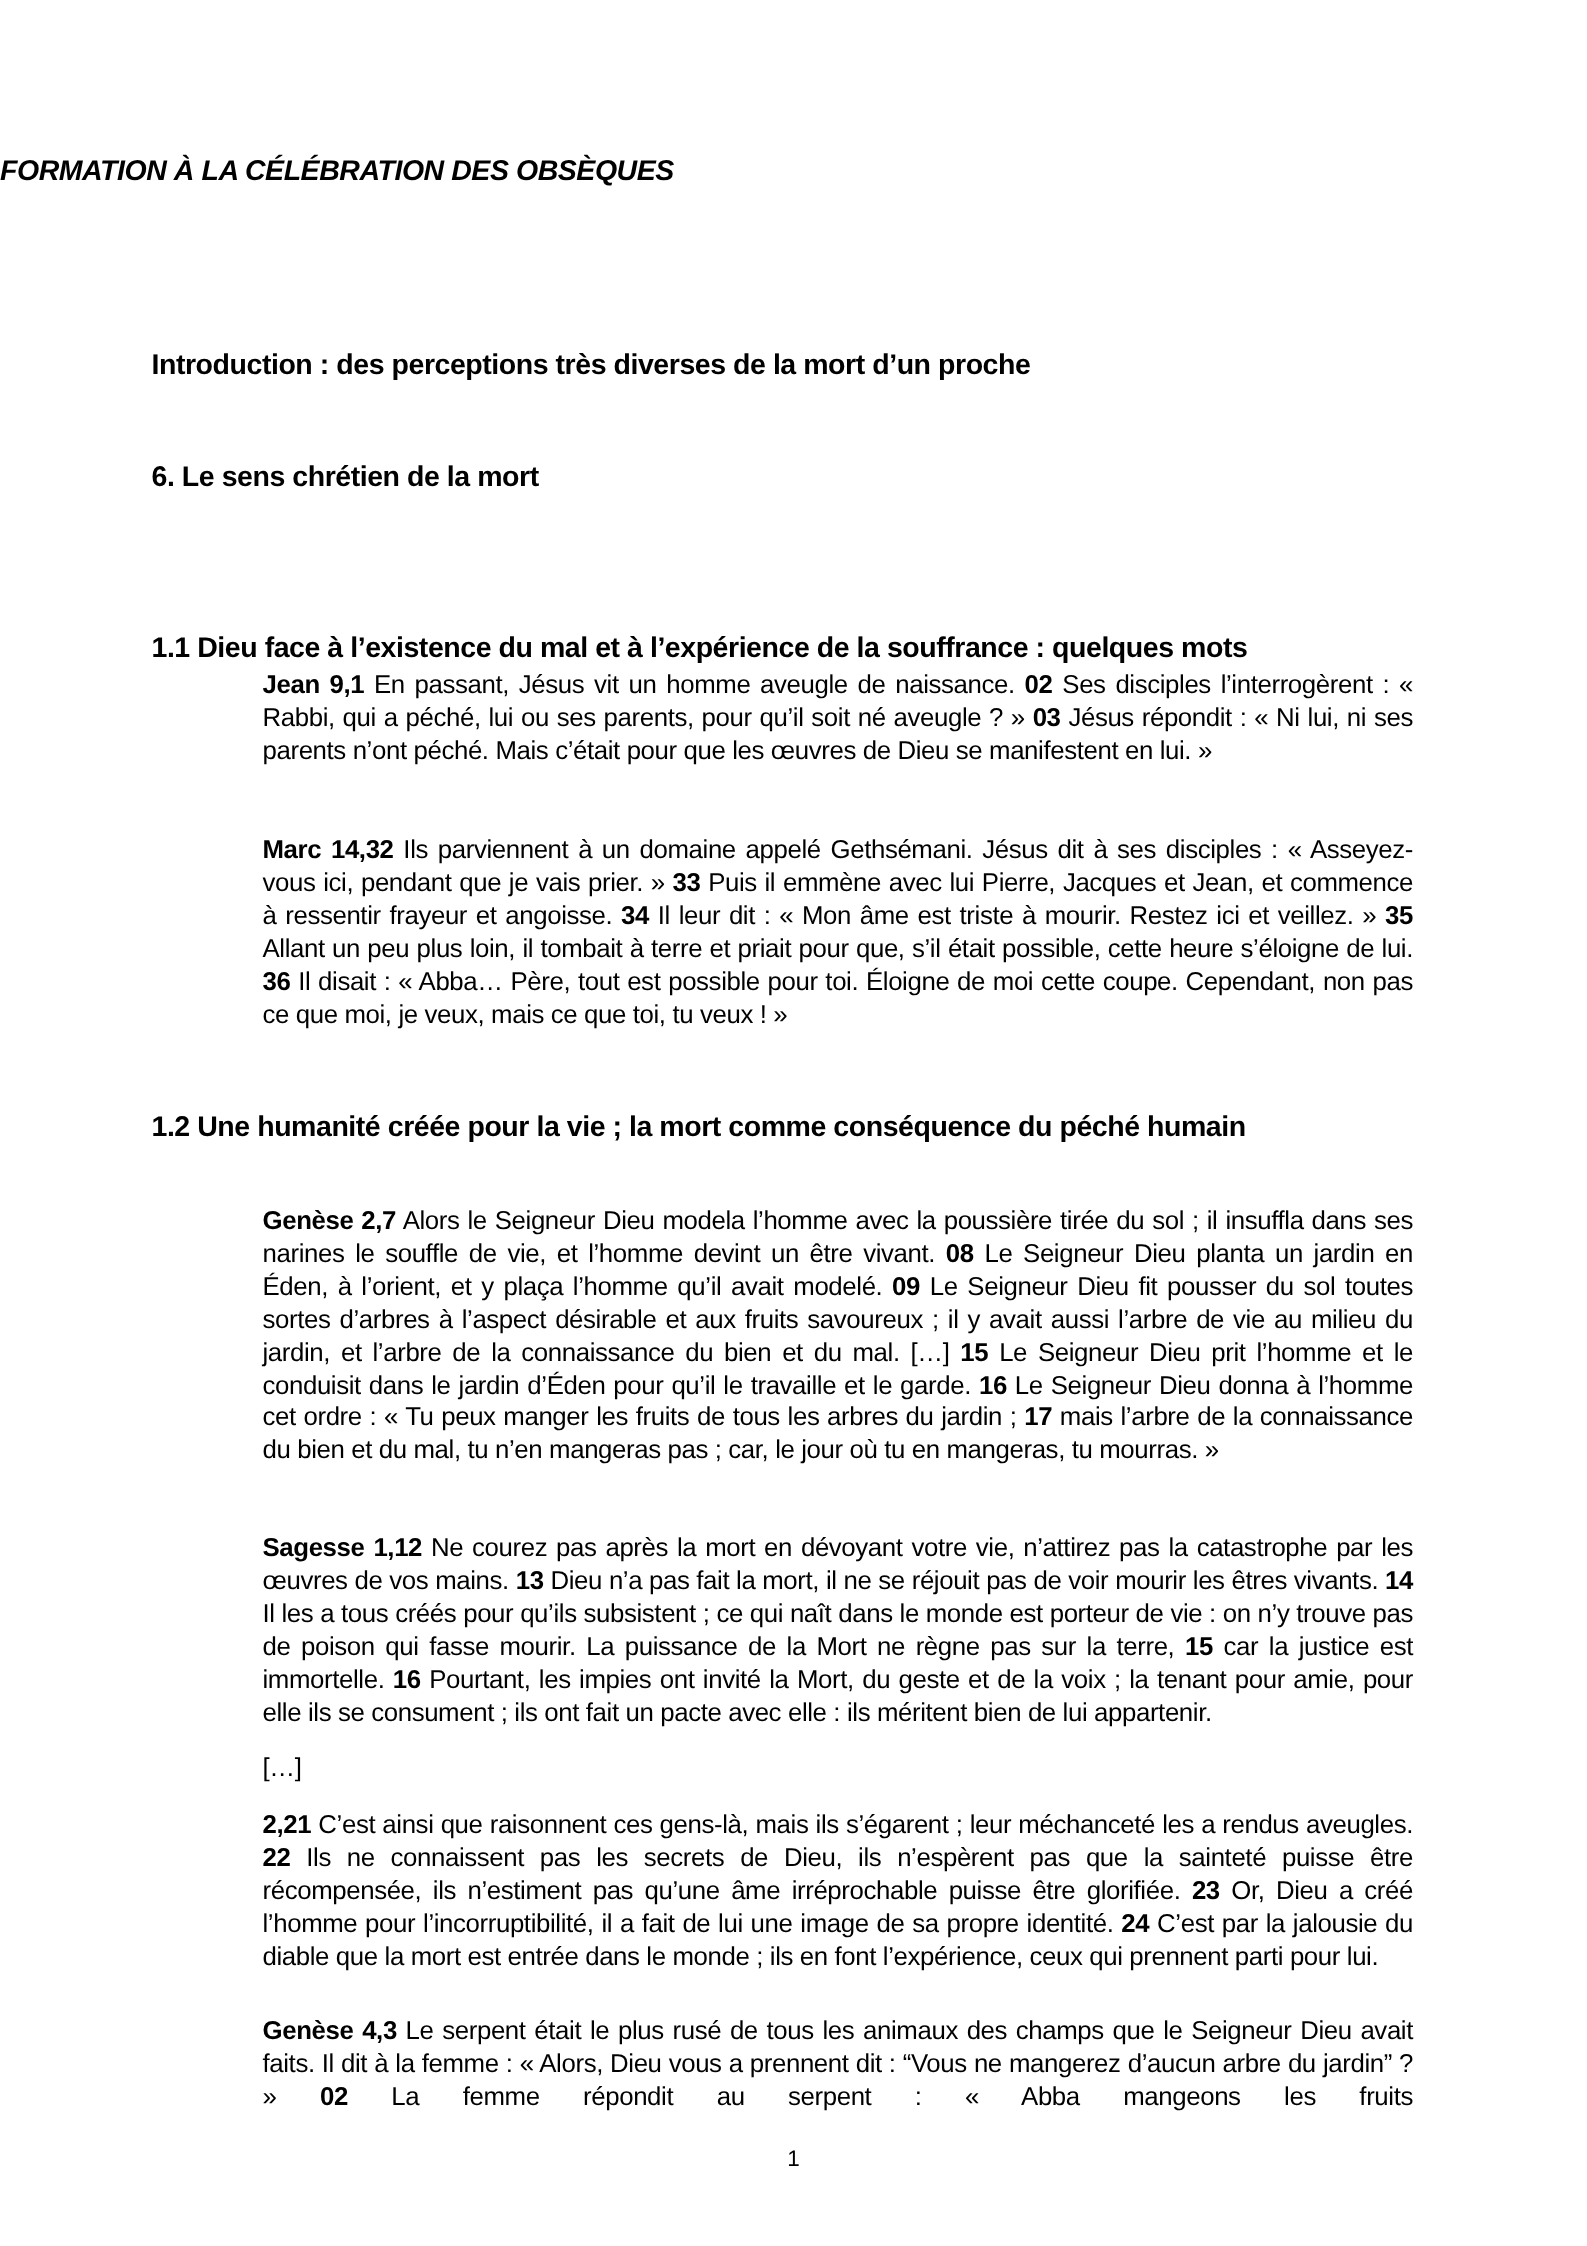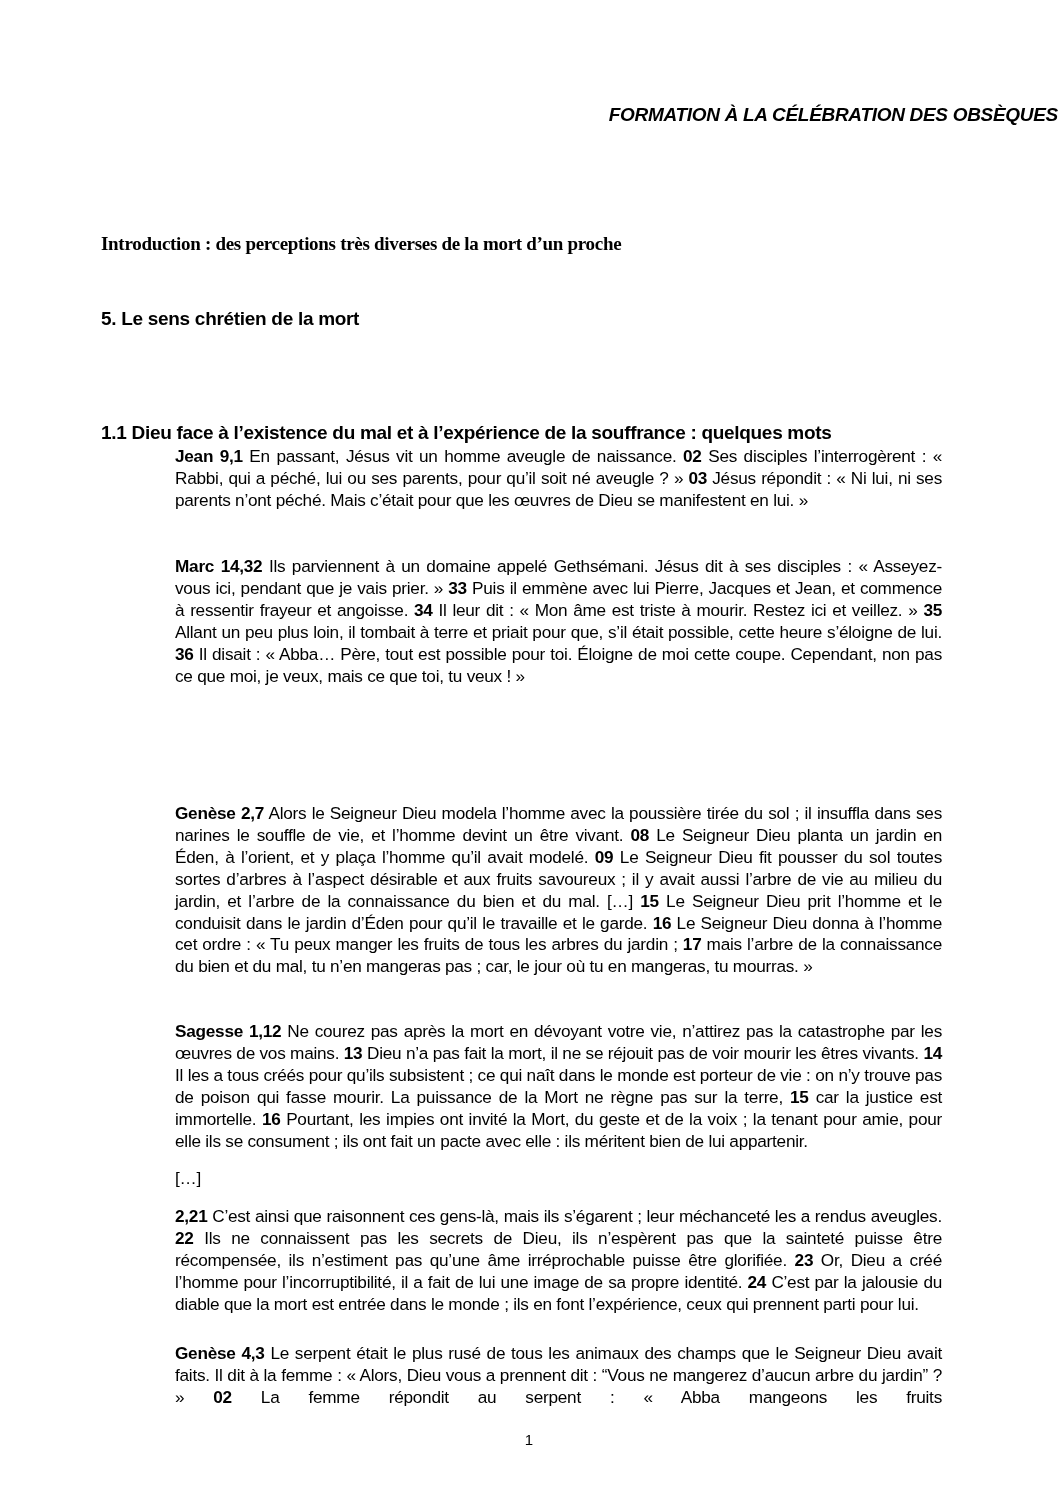--- a/index.html
+++ b/index.html
@@ -1,47 +1,48 @@
 <!DOCTYPE html>
 <html><head>
 <meta charset="utf-8">
 <style>
   html, body { margin: 0; padding: 0; background: #ffffff; }
   body { width: 1058px; height: 1497px; position: relative; overflow: hidden;
          font-family: "Liberation Sans", sans-serif; color: #000; }
   .page { position: absolute; left: 0; top: 0; width: 1058px; height: 1497px; }
-  .title { position: absolute; left: 0; width: 1058px; text-align: right;
+  .title { position: absolute; left: 0; width: 1058px; text-align: left;
            font-weight: bold; font-size: 19px; letter-spacing: -0.3px; }
   .title.italic { font-style: italic; }
   .h { position: absolute; left: 101px; font-weight: bold; font-size: 19px; letter-spacing: -0.3px; white-space: nowrap; }
   .para { position: absolute; left: 159px; width: 799px; font-size: 17.2px; line-height: 21.9px;
           text-align: justify; letter-spacing: -0.25px; }
   .para b { font-weight: bold; }
   .para p { margin: 16px; text-align: justify; }
   .para p.last { text-align-last: left; }
   .pagenum { position: absolute; left: 0; width: 1058px; text-align: center; font-size: 15px; top: 1431px; }
 </style>
 </head>
 <body>
 
 <div class="page">
   <div class="title italic" style="top:104px;">FORMATION À LA CÉLÉBRATION DES OBSÈQUES</div>
 
-  <div class="h" style="top:233px;font-family:Liberation Serif, serif;">Introduction : des perceptions très diverses de la mort d’un proche</div>
-  <div class="h" style="top:308px;">5.  Le sens chrétien de la mort</div>
+  <div class="h" style="top:233px;">Introduction : des perceptions très diverses de la mort d’un proche</div>
+  <div class="h" style="top:308px;">6.  Le sens chrétien de la mort</div>
   <div class="h" style="top:382px;margin-top:40px;">1.1 Dieu face à l’existence du mal et à l’expérience de la souffrance : quelques mots</div>
 
   <div class="para" style="top:430px;">
     <p class="last"><b>Jean 9,1</b><span> En passant, Jésus vit un homme aveugle de naissance. </span><b>02</b><span> Ses disciples l’interrogèrent : « Rabbi, qui a péché, lui ou ses parents, pour qu’il soit né aveugle ? » </span><b>03</b><span> Jésus répondit : « Ni lui, ni ses parents n’ont péché. Mais c’était pour que les œuvres de Dieu se manifestent en lui. »</span></p>
   </div>
 
   <div class="para" style="top:540px;">
     <p class="last"><b>Marc 14,32</b><span> Ils parviennent à un domaine appelé Gethsémani. Jésus dit à ses disciples : « Asseyez-vous ici, pendant que je vais prier. » </span><b>33</b><span> Puis il emmène avec lui Pierre, Jacques et Jean, et commence à ressentir frayeur et angoisse. </span><b>34</b><span> Il leur dit : « Mon âme est triste à mourir. Restez ici et veillez. » </span><b>35</b><span> Allant un peu plus loin, il tombait à terre et priait pour que, s’il était possible, cette heure s’éloigne de lui. </span><b>36</b><span> Il disait : « Abba… Père, tout est possible pour toi. Éloigne de moi cette coupe. Cependant, non pas ce que moi, je veux, mais ce que toi, tu veux ! »</span></p>
   </div>
 
+  <div class="h" style="top:741px;">1.2 Une humanité créée pour la vie ; la mort comme conséquence du péché humain</div>
 
   <div class="para" style="top:787px;">
     <p class="last"><b>Genèse 2,7</b><span> Alors le Seigneur Dieu modela l’homme avec la poussière tirée du sol ; il insuffla dans ses narines le souffle de vie, et l’homme devint un être vivant. </span><b>08</b><span> Le Seigneur Dieu planta un jardin en Éden, à l’orient, et y plaça l’homme qu’il avait modelé. </span><b>09</b><span> Le Seigneur Dieu fit pousser du sol toutes sortes d’arbres à l’aspect désirable et aux fruits savoureux ; il y avait aussi l’arbre de vie au milieu du jardin, et l’arbre de la connaissance du bien et du mal. […] </span><b>15</b><span> Le Seigneur Dieu prit l’homme et le conduisit dans le jardin d’Éden pour qu’il le travaille et le garde. </span><b>16</b><span> Le Seigneur Dieu donna à l’homme cet ordre : « Tu peux manger les fruits de tous les arbres du jardin ; </span><b>17</b><span> mais l’arbre de la connaissance du bien et du mal, tu n’en mangeras pas ; car, le jour où tu en mangeras, tu mourras. »</span></p>
   </div>
 
   <div class="para" style="top:1005px;">
     <p class="last"><b>Sagesse 1,12</b><span> Ne courez pas après la mort en dévoyant votre vie, n’attirez pas la catastrophe par les œuvres de vos mains. </span><b>13</b><span> Dieu n’a pas fait la mort, il ne se réjouit pas de voir mourir les êtres vivants. </span><b>14</b><span> Il les a tous créés pour qu’ils subsistent ; ce qui naît dans le monde est porteur de vie : on n’y trouve pas de poison qui fasse mourir. La puissance de la Mort ne règne pas sur la terre, </span><b>15</b><span> car la justice est immortelle. </span><b>16</b><span> Pourtant, les impies ont invité la Mort, du geste et de la voix ; la tenant pour amie, pour elle ils se consument ; ils ont fait un pacte avec elle : ils méritent bien de lui appartenir.</span></p>
     <p class="last">[…]</p>
     <p class="last"><b>2,21</b><span> C’est ainsi que raisonnent ces gens-là, mais ils s’égarent ; leur méchanceté les a rendus aveugles. </span><b>22</b><span> Ils ne connaissent pas les secrets de Dieu, ils n’espèrent pas que la sainteté puisse être récompensée, ils n’estiment pas qu’une âme irréprochable puisse être glorifiée. </span><b>23</b><span> Or, Dieu a créé l’homme pour l’incorruptibilité, il a fait de lui une image de sa propre identité. </span><b>24</b><span> C’est par la jalousie du diable que la mort est entrée dans le monde ; ils en font l’expérience, ceux qui prennent parti pour lui.</span></p>
   </div>

